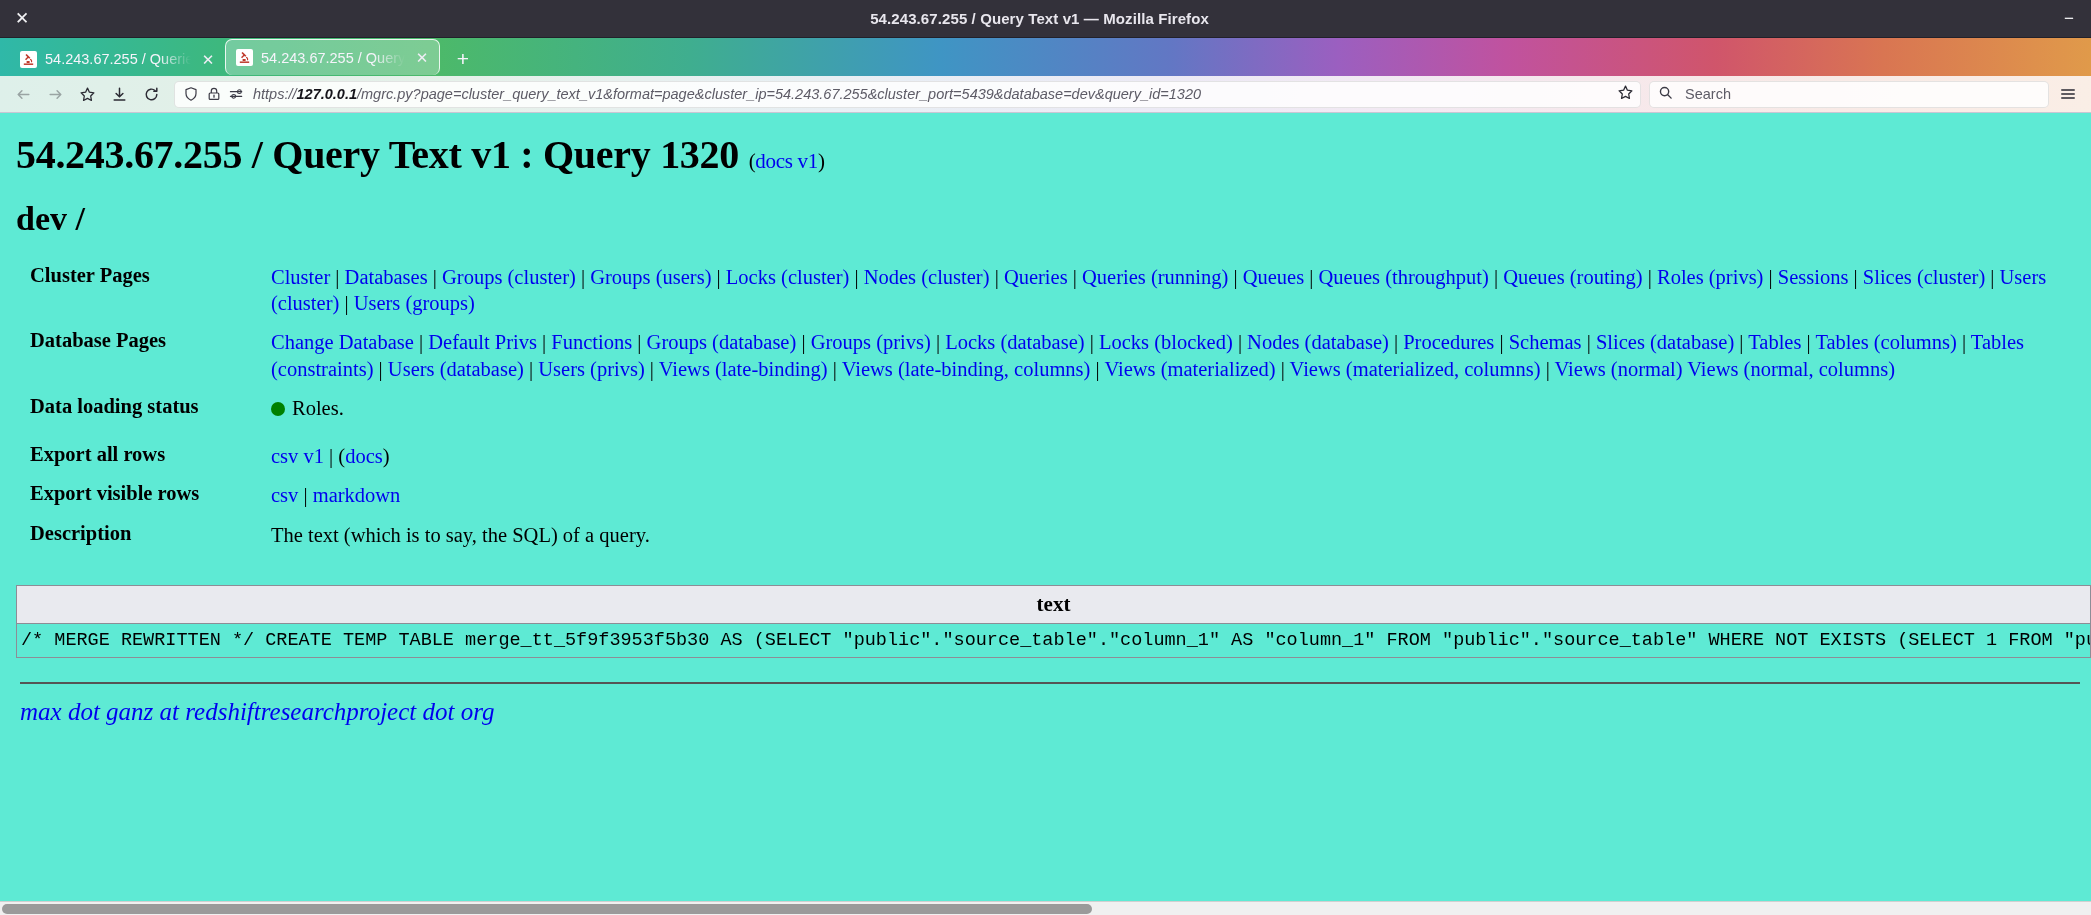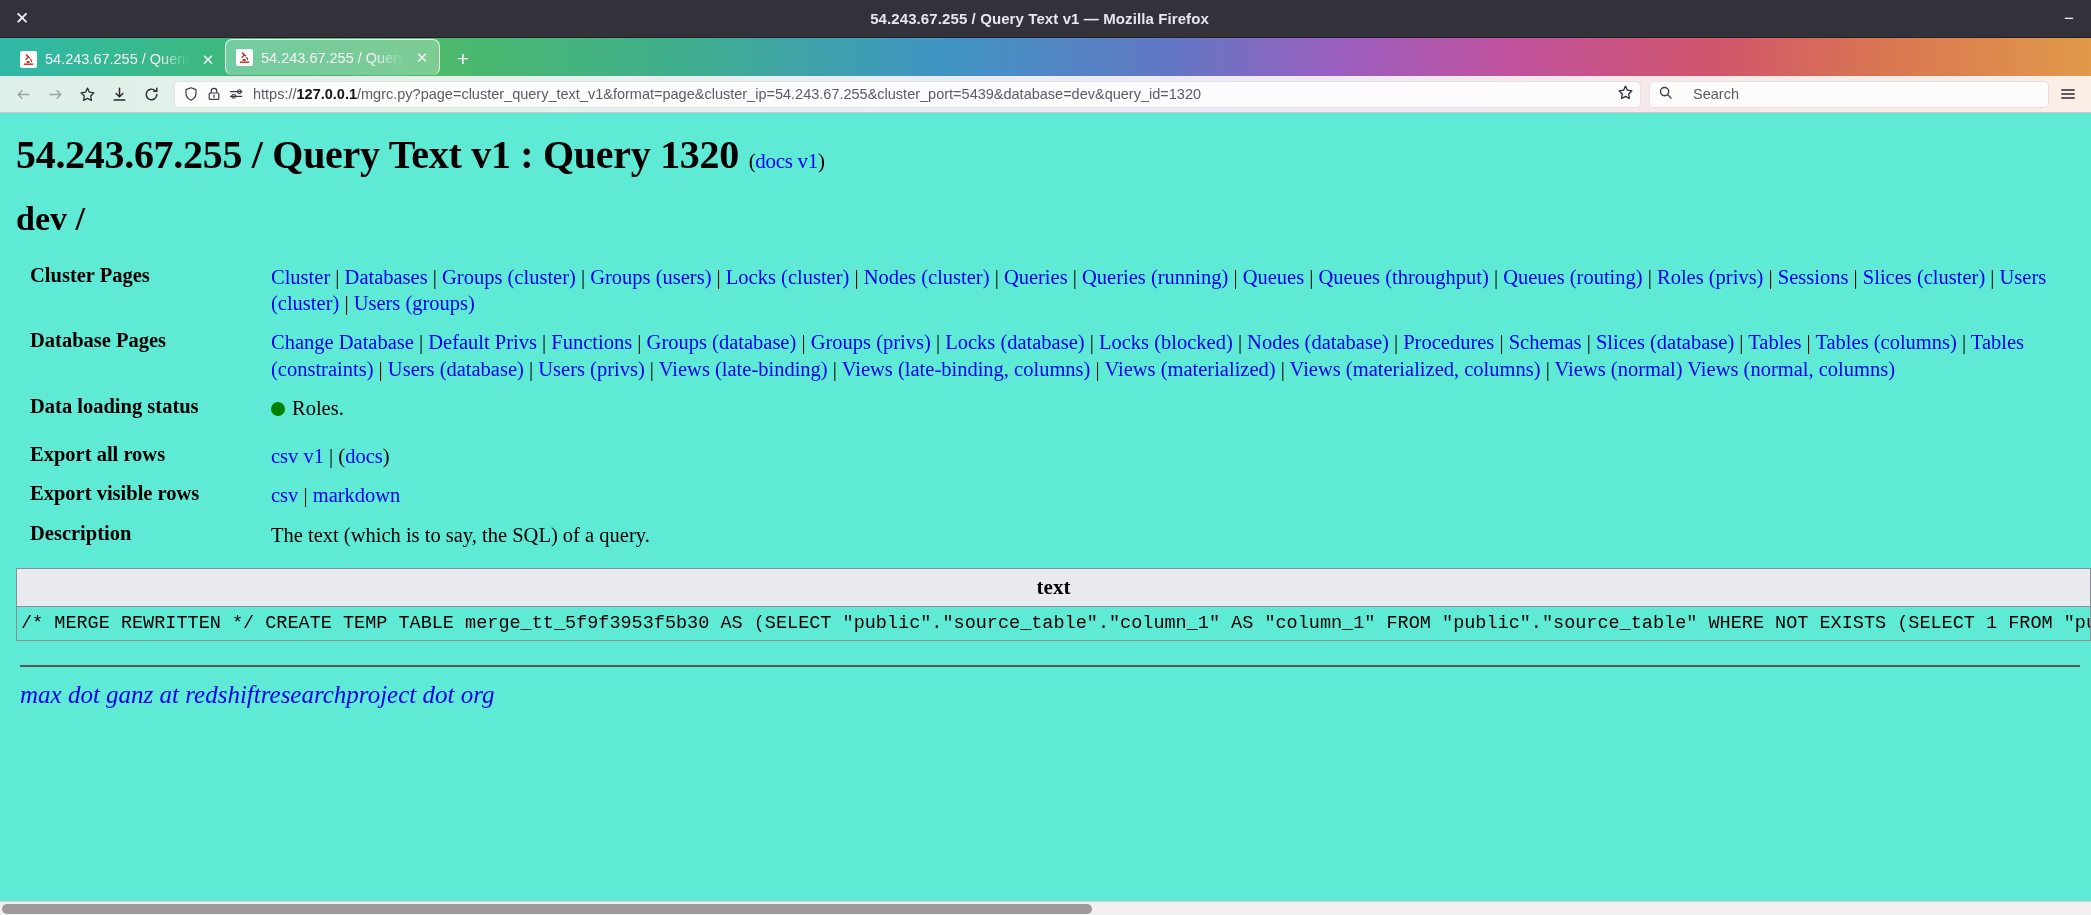--- a/index.html
+++ b/index.html
@@ -141,41 +141,42 @@
     flex: 1 1 auto;
     height: 27px;
     margin: 0 6px;
     background: rgba(255,255,255,0.82);
     border: 1px solid rgba(0,0,0,0.10);
     border-radius: 5px;
     display: flex; align-items: center;
     padding: 0 6px 0 8px;
     gap: 7px;
     min-width: 0;
+    font-style: italic;
   }
   #urlbar .ub-icon { display: flex; align-items: center; color: #3b3a45; flex: 0 0 auto; }
   #urlbar .url-text {
     flex: 1 1 auto;
     font-size: 14.5px;
     color: #5d5b66;
     white-space: nowrap; overflow: hidden;
     font-family: "Liberation Sans", sans-serif;
   }
   #urlbar .url-text b { color: #15141a; font-weight: 600; }
   #urlbar .star { flex: 0 0 auto; color: #2b2a33; }
 
   #searchbar {
     flex: 0 0 400px;
     height: 27px;
     background: rgba(255,255,255,0.82);
     border: 1px solid rgba(0,0,0,0.10);
     border-radius: 5px;
     display: flex; align-items: center;
     padding: 0 8px;
-    gap: 20px;
+    gap: 12px;
   }
   #searchbar .sb-text { font-size: 14.5px; color: #5d5b66; }
   .hamburger {
     width: 30px; height: 28px;
     display: flex; align-items: center; justify-content: center;
     color: #2b2a33;
     margin-left: 2px;
   }
 
   
@@ -229,21 +230,21 @@
   .status-dot {
     display: inline-block;
     width: 14px; height: 14px;
     border-radius: 50%;
     background: #008000;
     margin-right: 7px;
     vertical-align: -1px;
   }
 
   
-  .data-table-wrap { margin: 16px 0 0 0; width: 2075px; }
+  .data-table-wrap { margin: 33px 0 0 0; width: 2075px; }
   table.data {
     border-collapse: collapse;
     width: 100%;
     font-size: 20px;
   }
   table.data th {
     background: #e9eaef;
     border: 1px solid #8d8d96;
     font-family: "Liberation Serif", serif;
     font-weight: bold;

